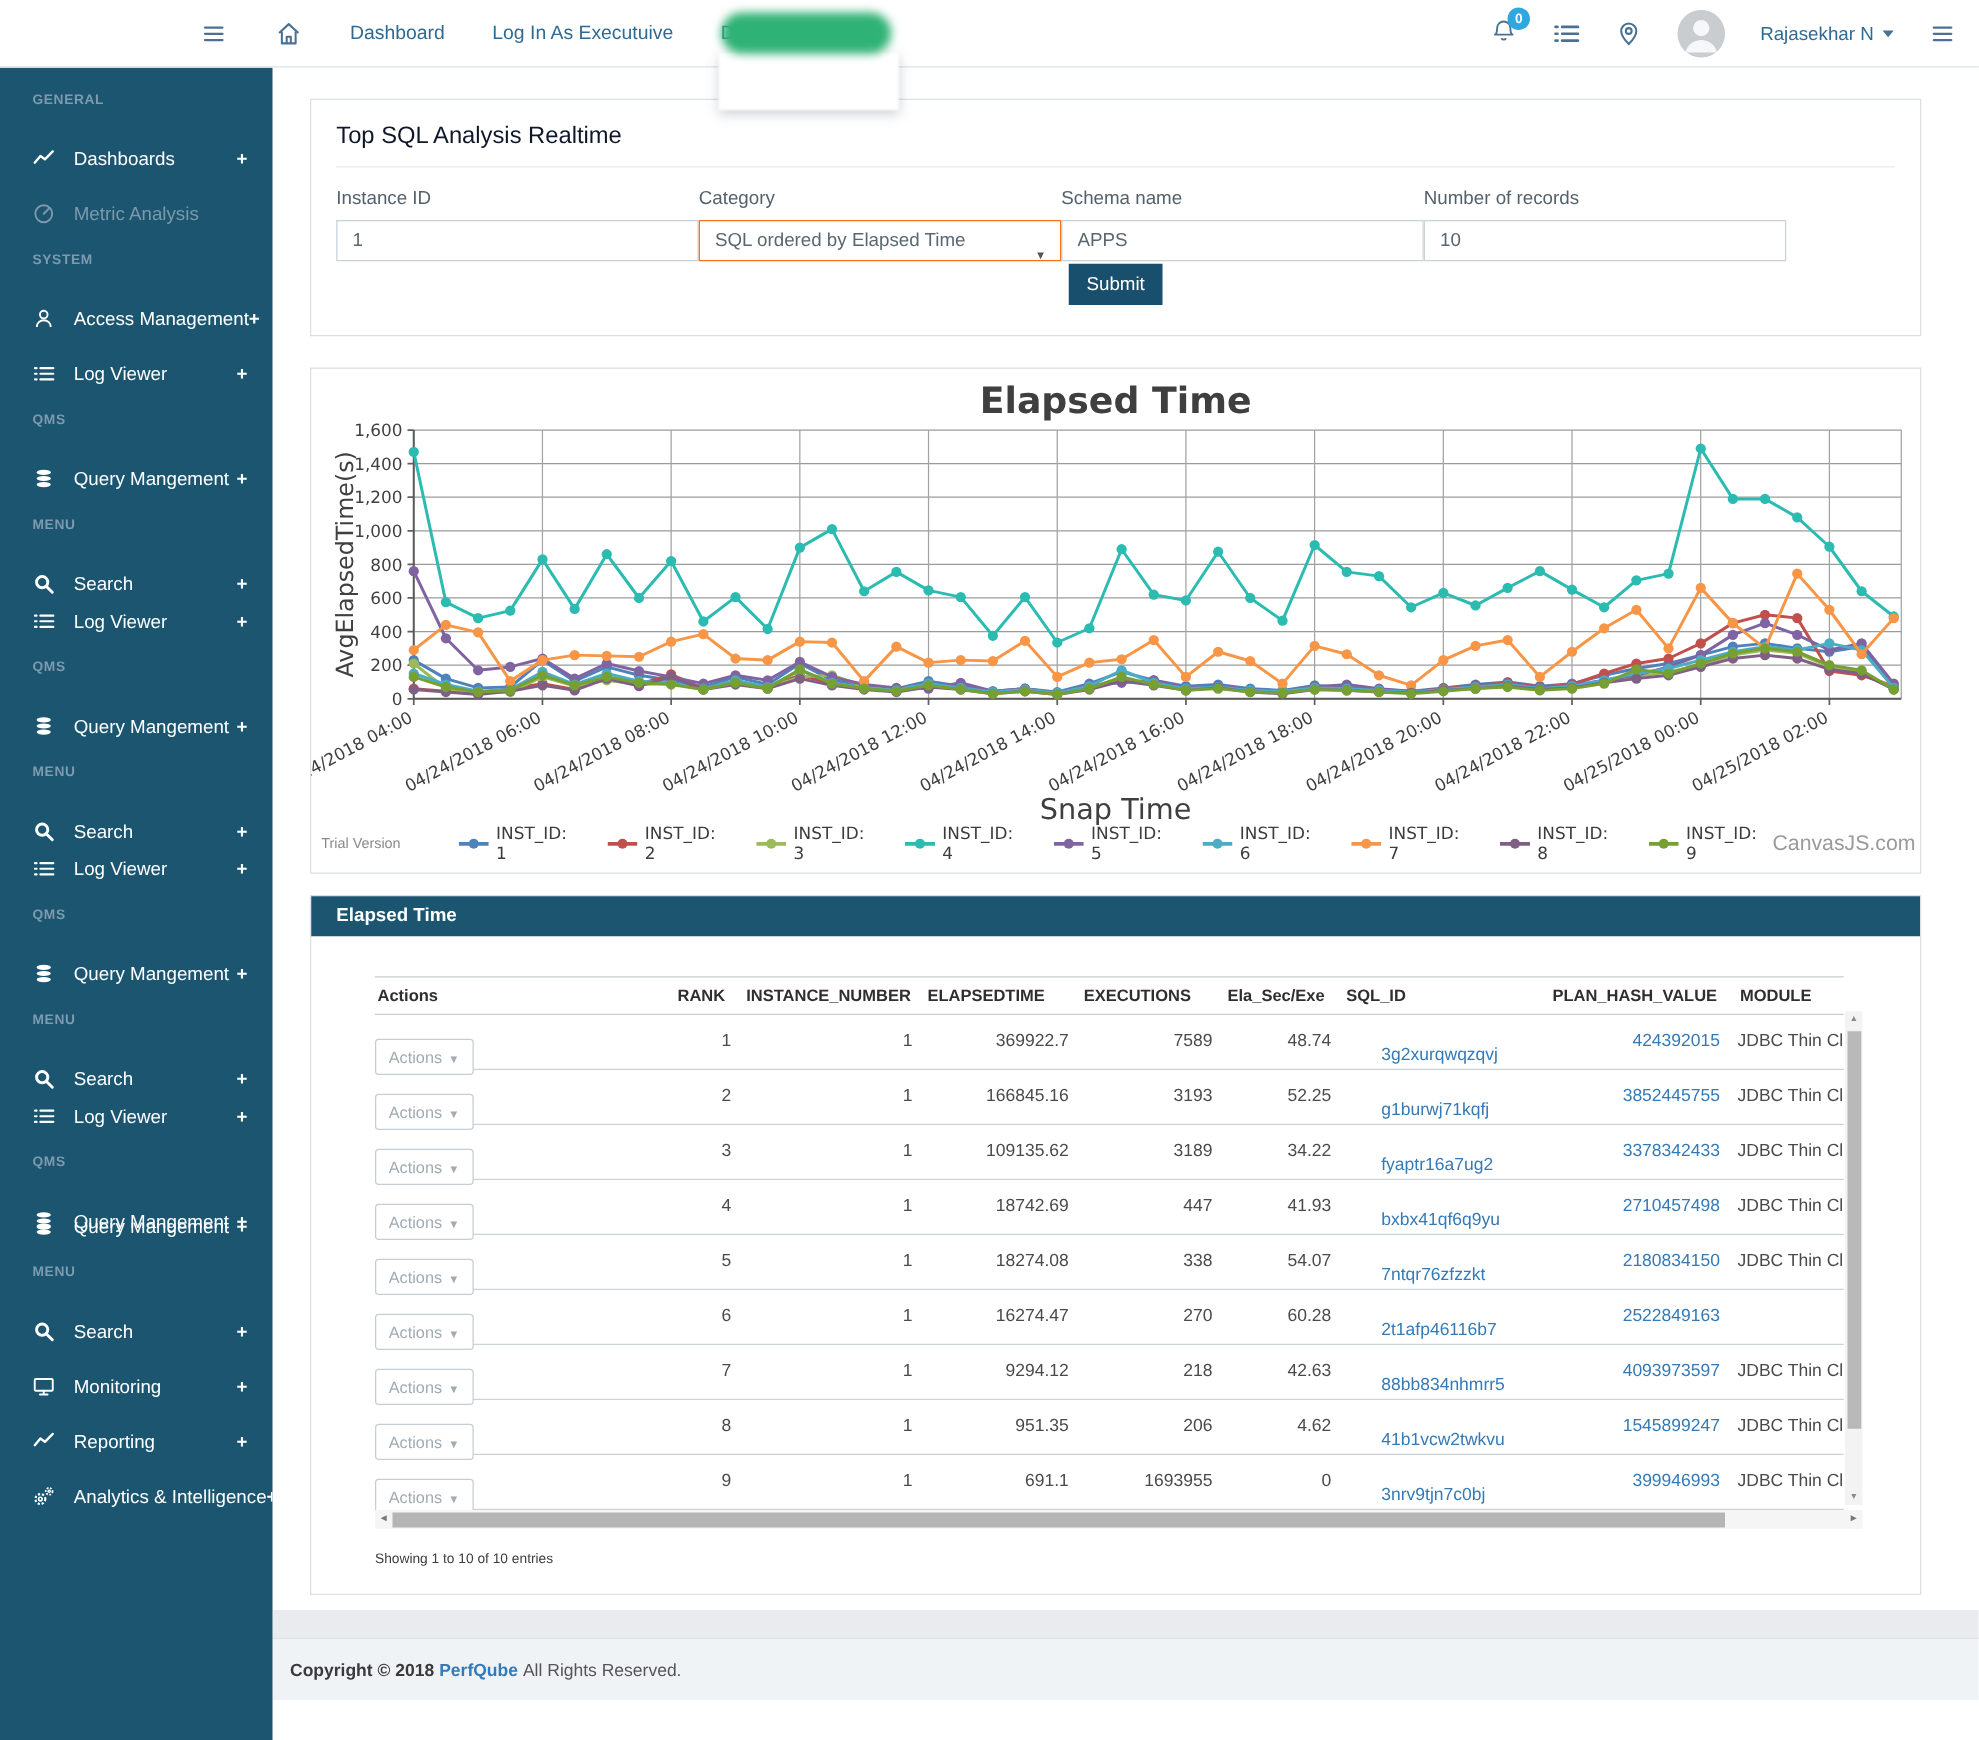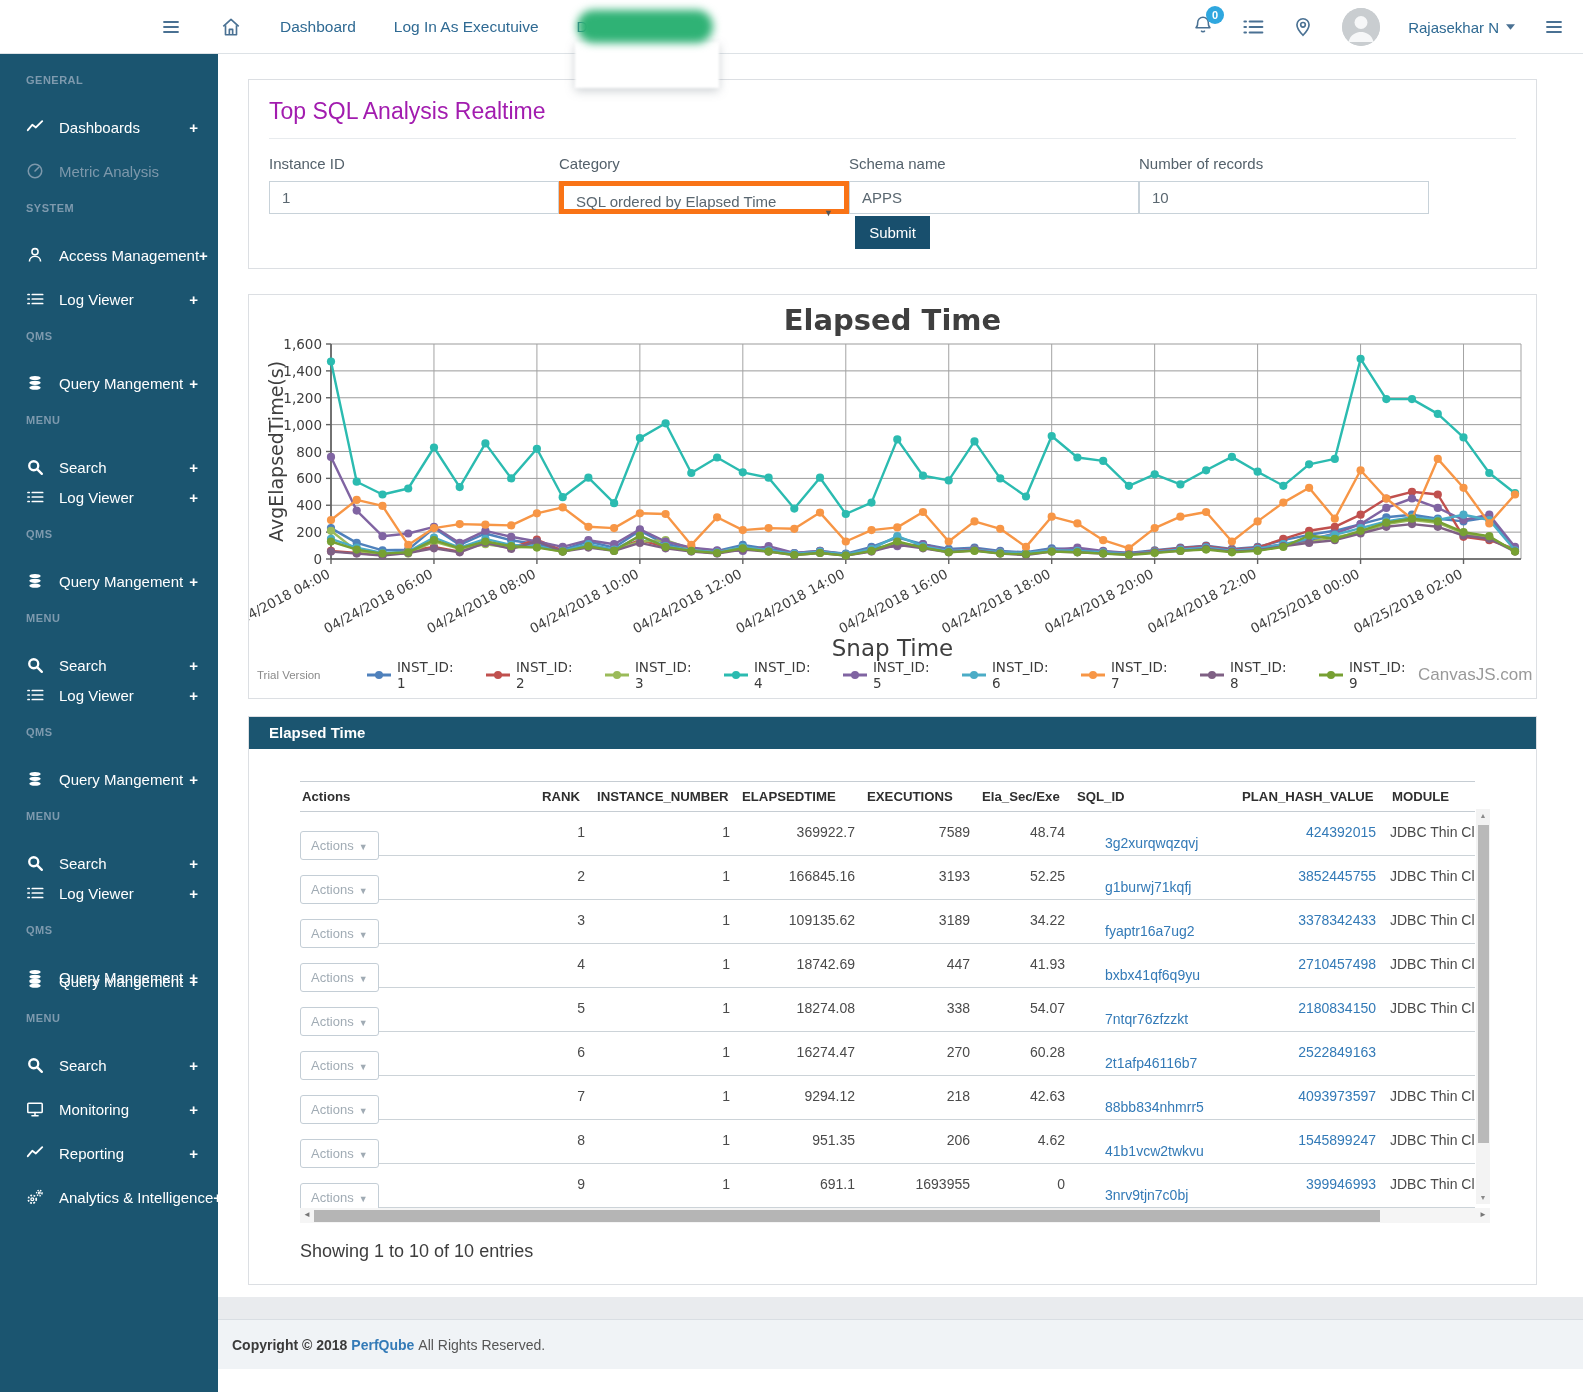--- a/index.html
+++ b/index.html
@@ -47,28 +47,28 @@
   .main{margin-left:218px;padding-top:54px;background:#fff;min-height:1392px;}
   .breadcrumb{height:46px;display:flex;align-items:center;padding-left:14px;font-size:15px;}
   .breadcrumb .home{color:#37474f;font-weight:bold;cursor:pointer;}
   .breadcrumb .sep{color:#8a969e;margin:0 8px;}
   .breadcrumb .cur{color:#6b7f8d;}
 
   .card{background:#fff;border:1px solid #dcdfe3;margin-left:30px;width:1289px;position:relative;}
 
   
   .form-card{margin-top:25px;height:190px;padding:18px 20px 0 20px;}
-  .form-title{font-size:23px;color:#a21caf;}
+  .form-title{font-size:19px;color:#0f172a;}
   .form-hr{border:none;border-top:1px solid #e8ebee;margin:13px 0 0 0;}
   .fields{display:flex;margin-top:16px;}
   .field{width:290px;}
   .field .flabel{font-size:15px;color:#54616b;margin-bottom:9px;}
   .field input{width:100%;height:33px;border:1px solid #c8d2d9;font-size:15px;color:#5a6770;
     padding:0 12px;font-family:inherit;background:#fff;}
-  .fselect{position:relative;width:100%;height:33px;border:5px solid #f97316;font-size:15px;
+  .fselect{position:relative;width:100%;height:33px;border:1px solid #f97316;font-size:15px;
     color:#5a6770;line-height:31px;padding:0 24px 0 12px;cursor:pointer;background:#fff;}
   .fselect .scaret{position:absolute;right:11px;top:12px;font-size:9px;color:#555;}
   .submit-row{text-align:center;margin-top:2px;}
   .btn-submit{background:var(--c-accent_blue,#184f6d);color:#fff;border:none;height:33px;
     padding:0 14px;font-size:15px;font-family:inherit;cursor:pointer;}
 
   
   .chart-card{margin-top:25px;height:405px;}
   .chart-title{position:absolute;top:8px;left:0;right:0;text-align:center;
     font-family:"DejaVu Sans",sans-serif;font-weight:bold;font-size:29px;color:#3f3f3f;}
@@ -106,21 +106,21 @@
     height:29px;padding:0 10px;font-size:13px;color:#a0abb4;font-family:inherit;cursor:pointer;}
   .btn-actions .acaret{font-size:9px;margin-left:5px;}
   .vscroll{position:absolute;right:0;top:28px;width:14px;height:395px;background:#f3f3f3;}
   .vthumb{position:absolute;top:16px;left:1.5px;width:11px;height:318px;background:#b9b9b9;cursor:pointer;}
   .varrow{position:absolute;width:100%;text-align:center;font-size:7px;color:#8a8a8a;cursor:pointer;}
   .varrow.up{top:3px;} .varrow.down{bottom:3px;}
   .hscroll{position:relative;width:1190px;height:15px;background:#f5f5f5;margin-top:0;}
   .hthumb{position:absolute;left:14px;top:1.5px;height:12px;width:1066px;background:#b5b5b5;cursor:pointer;}
   .harrow{position:absolute;top:2px;font-size:8px;color:#777;cursor:pointer;}
   .harrow.l{left:3px;} .harrow.r{right:3px;}
-  .showing{margin:18px 0 0 51px;font-size:18px;color:#3d3d3d;}
+  .showing{margin:18px 0 0 51px;font-size:11px;color:#3d3d3d;}
 
   
   .gray-band{margin-top:12px;height:22px;background:#e9ebee;}
   .footer{height:50px;background:#f0f3f6;border-top:1px solid #d9dee3;display:flex;
     align-items:center;padding-left:14px;font-size:14px;color:#555;}
   .footer .cop{font-weight:bold;color:#3a3a3a;}
   .footer .brand{font-weight:bold;color:var(--c-link,#2e79b8);margin:0 4px;cursor:pointer;}
 </style>
 </head>
 <body>

